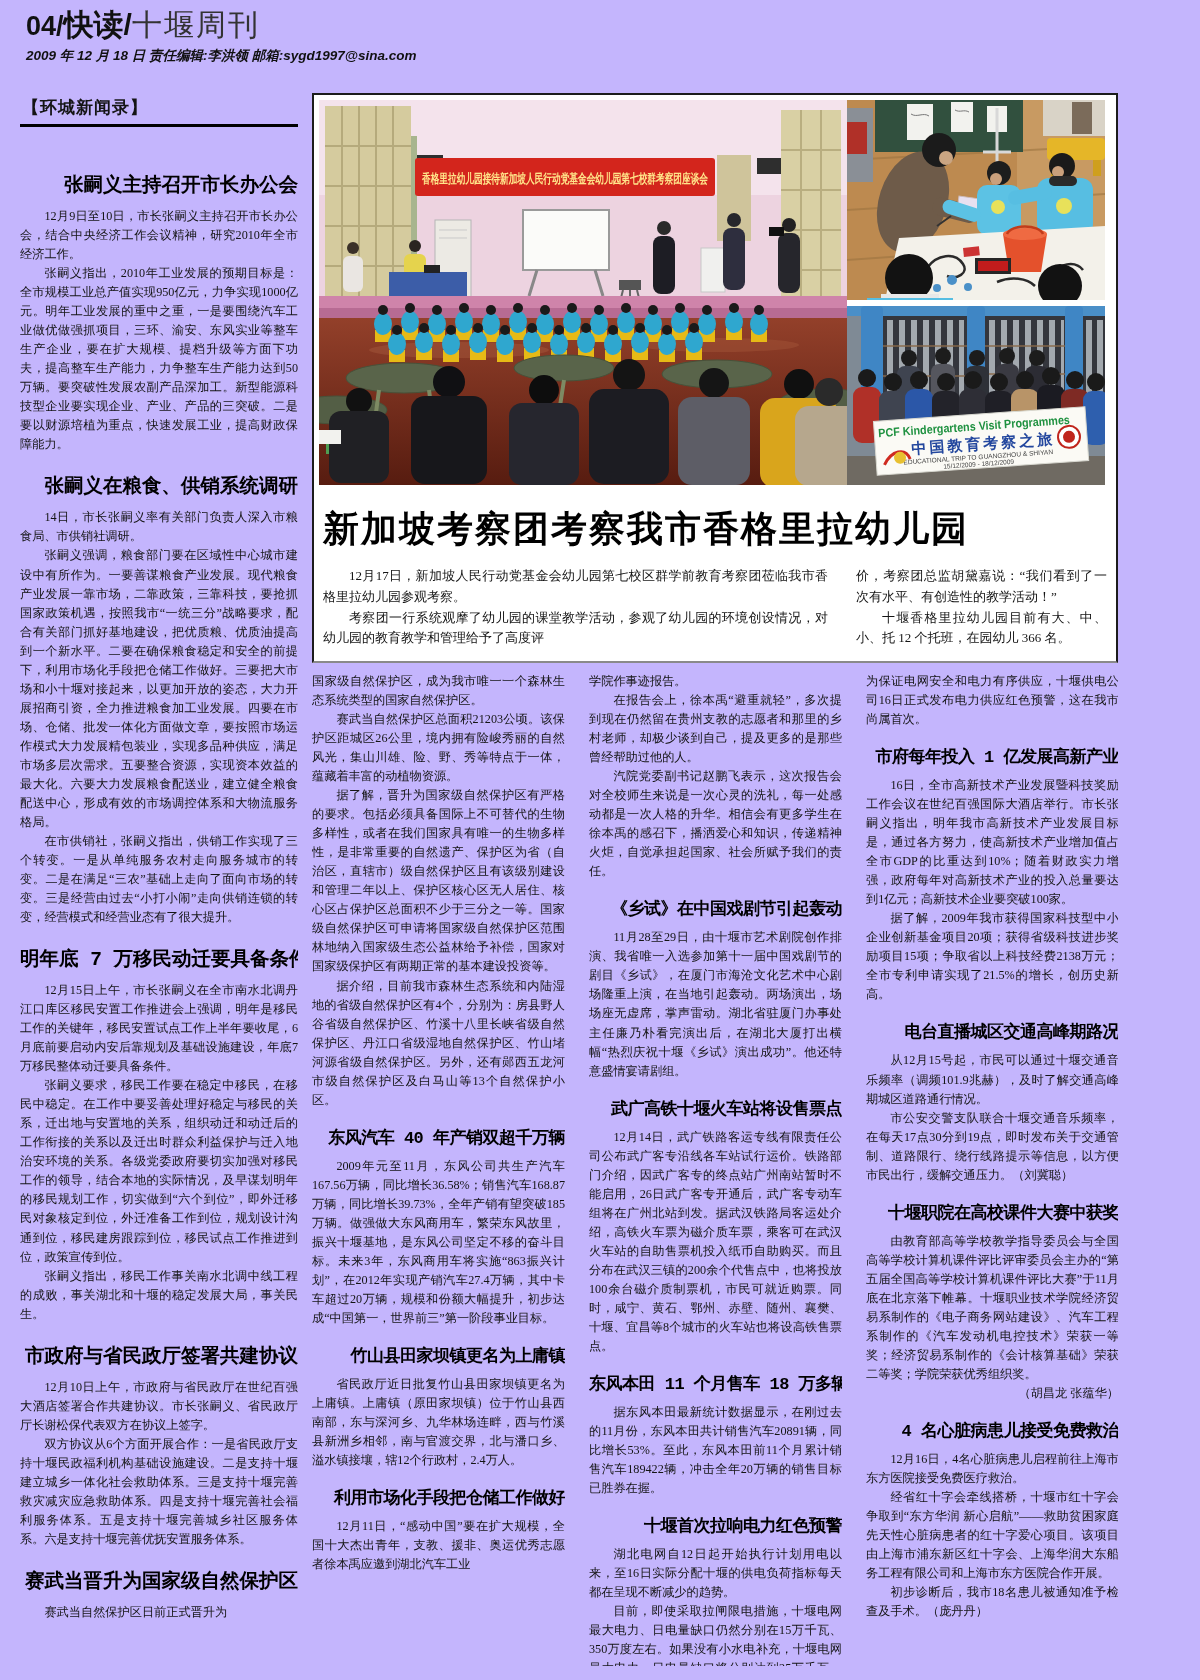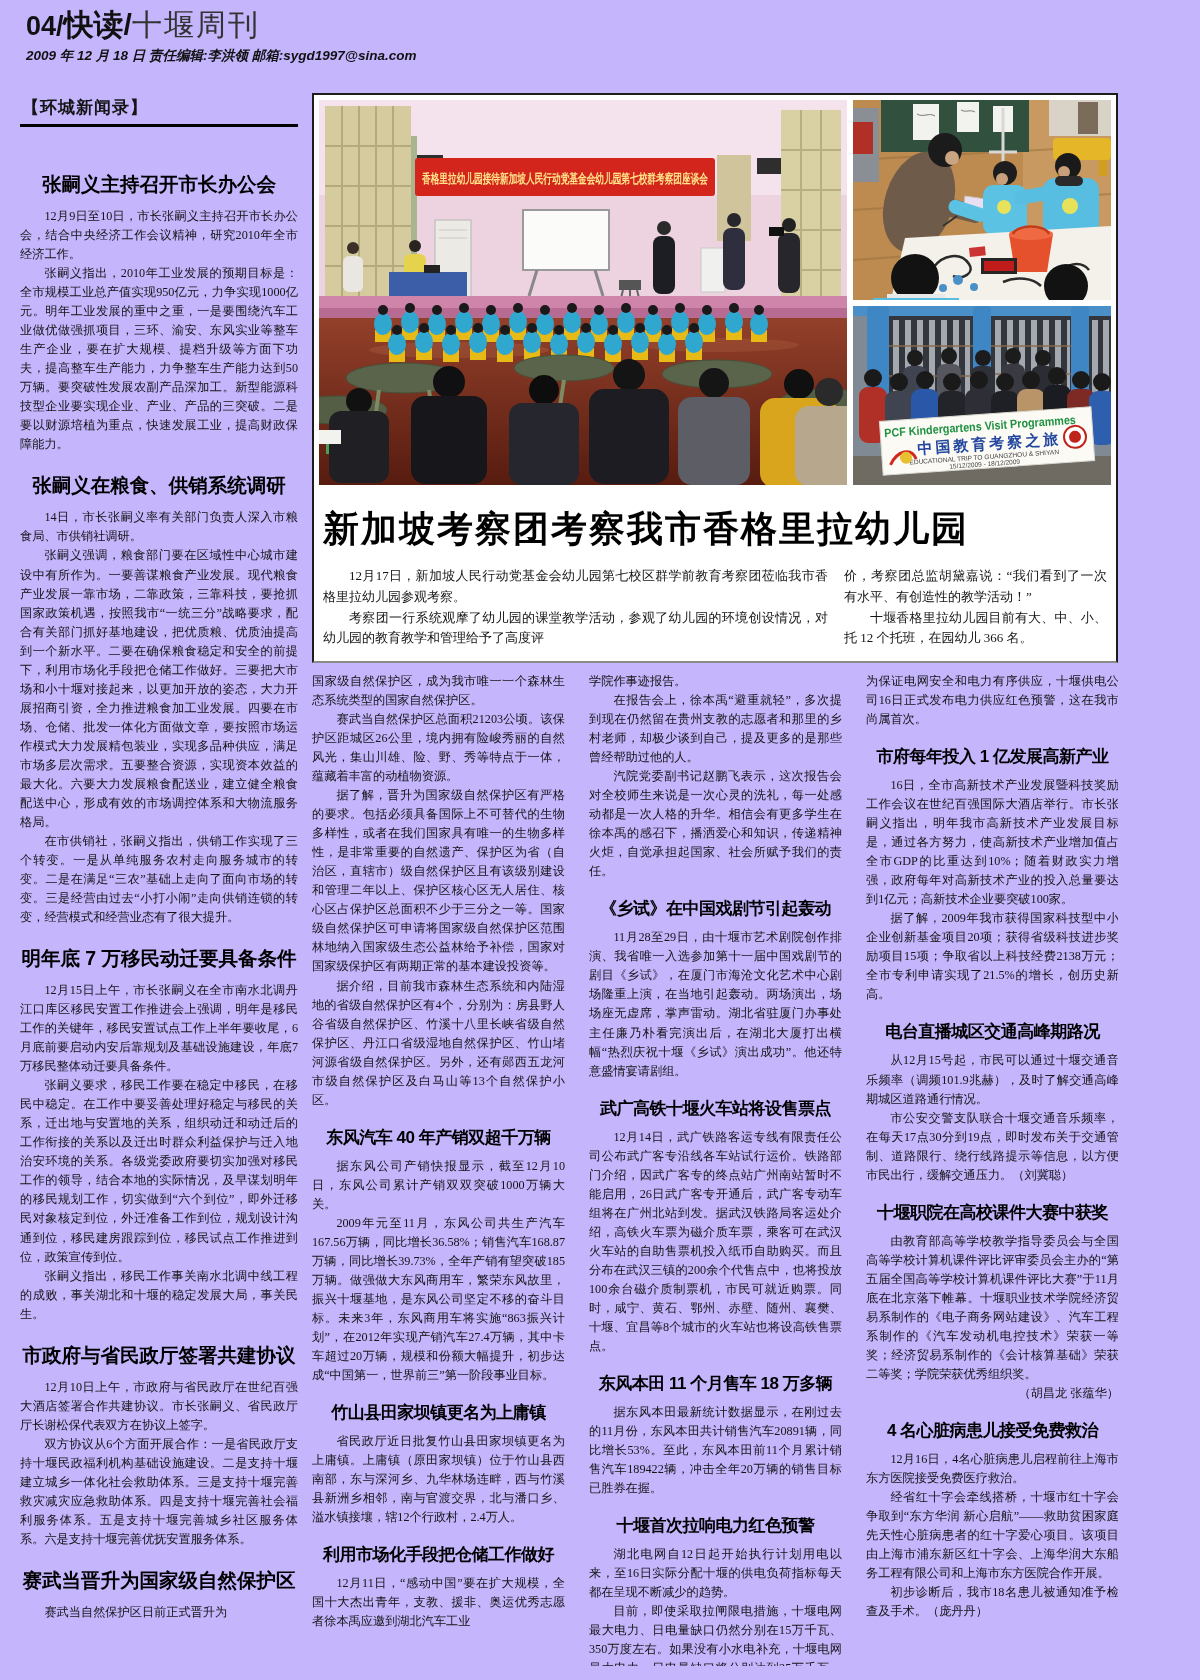--- a/index.html
+++ b/index.html
@@ -11,36 +11,36 @@
   .masthead .pg{font-weight:700;font-size:27px;}
   .masthead .sec{font-weight:800;}
   .masthead .sep{font-weight:700;}
   .masthead .pub{font-weight:400;color:#333;letter-spacing:2px;}
   .dateline{font-family:"Liberation Sans",sans-serif;font-style:italic;font-weight:700;
             font-size:13.5px;margin-top:5px;color:#111;}
   
   .rail{position:absolute;left:20px;top:96px;width:278px;height:1570px;overflow:hidden;}
   .rail-label{font-family:"Liberation Sans",sans-serif;font-weight:800;font-size:17px;
               border-bottom:3px solid #000;padding:0 0 5px 2px;letter-spacing:1px;}
-  h3.art{font-family:Liberation Sans, sans-serif;font-weight:800;font-size:19.5px;
-         text-align:center;margin:18px 0 9px;letter-spacing:0;color:#000;white-space:nowrap;}
+  h3.art{font-family:Liberation Mono, monospace;font-weight:800;font-size:19.5px;
+         text-align:right;margin:18px 0 9px;letter-spacing:0;color:#000;white-space:nowrap;}
   .rail h3.art:first-of-type{margin-top:44px;}
   p{font-size:12.2px;line-height:1.56;text-align:justify;text-indent:2em;margin:0;}
   p.byline{text-align:right;text-indent:0;}
   .cont > p:first-child{text-indent:0;}
   
   .main{position:absolute;left:312px;top:93px;width:806px;}
   .feature{box-sizing:border-box;width:806px;border:2px solid #1c1c1c;border-bottom:2px solid #8a8a8a;
            padding:5px 5px 12px;background:#fff;}
-  .photos{display:flex;gap:6px;}
+  .photos{display:flex;}
   .photo{display:block;}
   .pstack{display:flex;flex-direction:column;gap:6px;}
   .feature h2{font-family:"Liberation Sans",sans-serif;font-weight:800;font-size:36px;
               margin:20px 4px 12px;letter-spacing:2px;color:#000;}
-  .feature-cols{display:flex;gap:16px;padding:0 4px;}
+  .feature-cols{display:flex;gap:28px;padding:0 4px;}
   .fcol-a{flex:0 0 505px;}
   .fcol-b{flex:1;}
   .feature p{font-size:13px;line-height:1.6;}
   
   .lower{position:absolute;left:312px;top:672px;width:806px;height:994px;
          display:flex;gap:24px;overflow:hidden;}
   .col{width:253px;flex:0 0 253px;overflow:hidden;}
   .col h3.art{font-size:17px;letter-spacing:-0.5px;margin:16px 0 8px;}
   svg text{font-family:"Liberation Sans",sans-serif;}
 </style>
@@ -358,21 +358,20 @@
   <div class="lower">
     <div class="col">
       <div class="cont">
           <p>国家级自然保护区，成为我市唯一一个森林生态系统类型的国家自然保护区。</p>
           <p>赛武当自然保护区总面积21203公顷。该保护区距城区26公里，境内拥有险峻秀丽的自然风光，集山川雄、险、野、秀等特点于一体，蕴藏着丰富的动植物资源。</p>
           <p>据了解，晋升为国家级自然保护区有严格的要求。包括必须具备国际上不可替代的生物多样性，或者在我们国家具有唯一的生物多样性，是非常重要的自然遗产、保护区为省（自治区，直辖市）级自然保护区且有该级别建设和管理二年以上、保护区核心区无人居住、核心区占保护区总面积不少于三分之一等。国家级自然保护区可申请将国家级自然保护区范围林地纳入国家级生态公益林给予补偿，国家对国家级保护区有两期正常的基本建设投资等。</p>
           <p>据介绍，目前我市森林生态系统和内陆湿地的省级自然保护区有4个，分别为：房县野人谷省级自然保护区、竹溪十八里长峡省级自然保护区、丹江口省级湿地自然保护区、竹山堵河源省级自然保护区。另外，还有郧西五龙河市级自然保护区及白马山等13个自然保护小区。</p>
         </div>
       <div>
           <h3 class="art">东风汽车 40 年产销双超千万辆</h3>
-          <p>据东风公司产销快报显示，截至12月10日，东风公司累计产销双双突破1000万辆大关。</p>
           <p>2009年元至11月，东风公司共生产汽车167.56万辆，同比增长36.58%；销售汽车168.87万辆，同比增长39.73%，全年产销有望突破185万辆。做强做大东风商用车，繁荣东风故里，振兴十堰基地，是东风公司坚定不移的奋斗目标。未来3年，东风商用车将实施“863振兴计划”，在2012年实现产销汽车27.4万辆，其中卡车超过20万辆，规模和份额大幅提升，初步达成“中国第一，世界前三”第一阶段事业目标。</p>
           <h3 class="art">竹山县田家坝镇更名为上庸镇</h3>
           <p>省民政厅近日批复竹山县田家坝镇更名为上庸镇。上庸镇（原田家坝镇）位于竹山县西南部，东与深河乡、九华林场连畔，西与竹溪县新洲乡相邻，南与官渡交界，北与潘口乡、溢水镇接壤，辖12个行政村，2.4万人。</p>
           <h3 class="art">利用市场化手段把仓储工作做好</h3>
           <p>12月11日，“感动中国”要在扩大规模，全国十大杰出青年，支教、援非、奥运优秀志愿者徐本禹应邀到湖北汽车工业</p>
         </div>
     </div>
     <div class="col">
       <div class="cont">
           <p>学院作事迹报告。</p>

